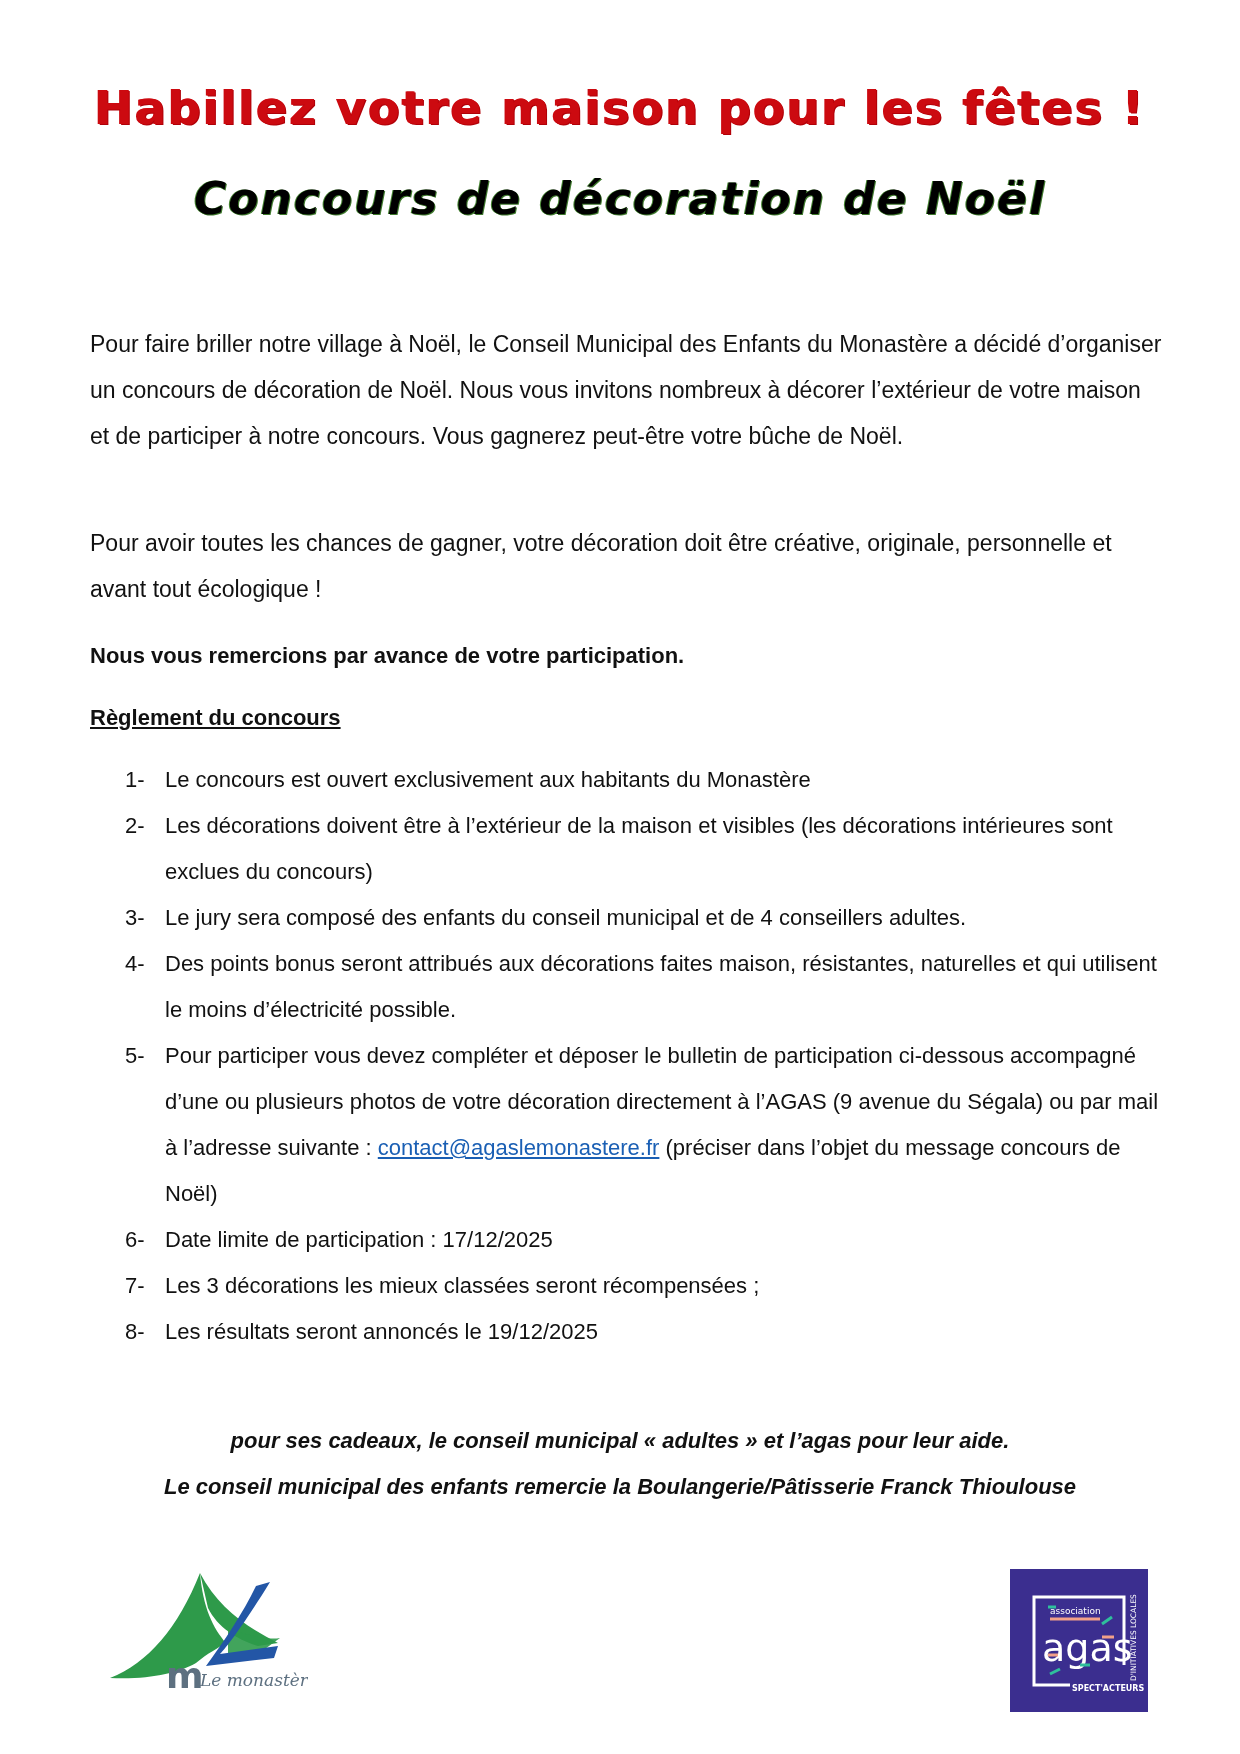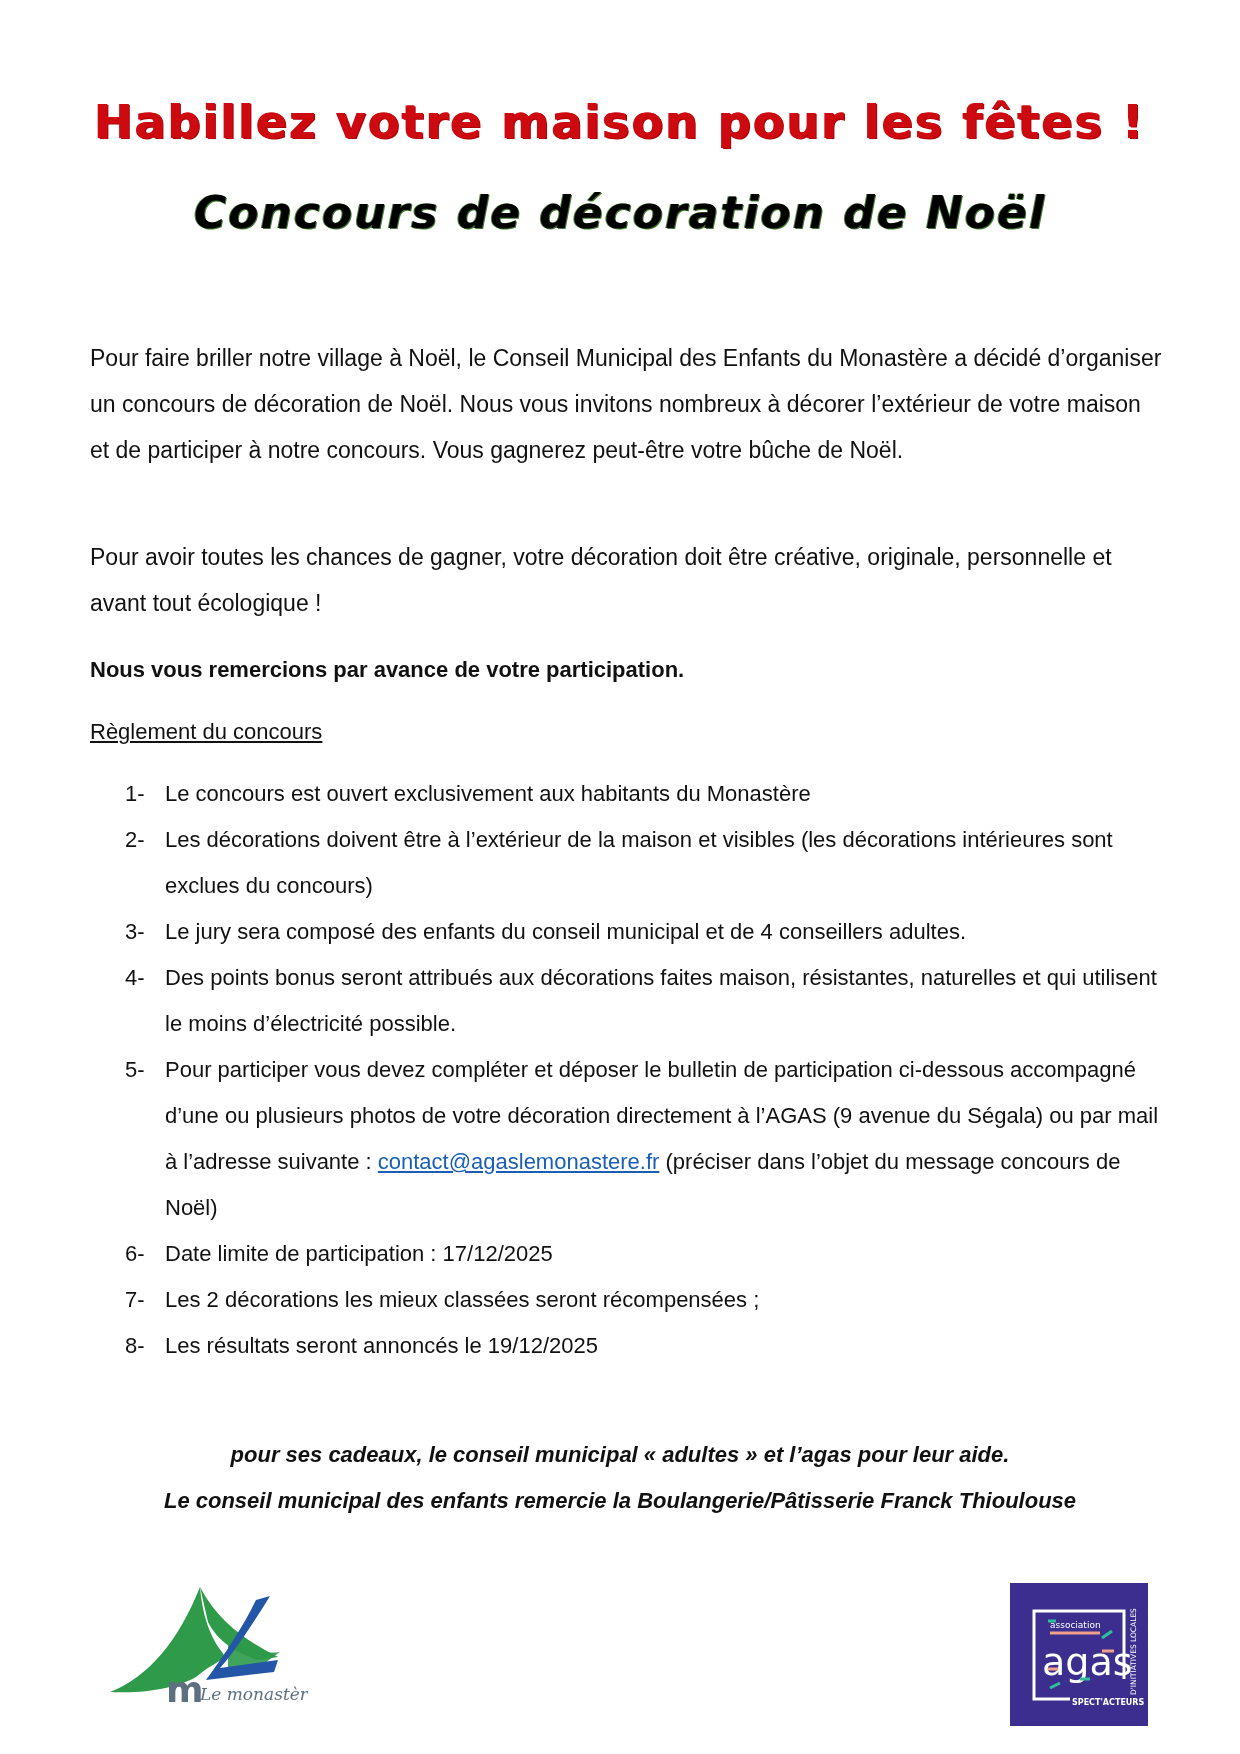--- a/index.html
+++ b/index.html
@@ -1,33 +1,33 @@
 <!DOCTYPE html>
 <html><head>
 <meta charset="utf-8">
 <style>
   html, body { margin: 0; padding: 0; background: #ffffff; }
   body { width: 1240px; height: 1754px; position: relative; overflow: hidden;
          font-family: "Liberation Sans", "DejaVu Sans", sans-serif; color: #111; }
-  .page { position: absolute; left: 0; top: 17px; width: 1240px; height: 1550px; }
+  .page { position: absolute; left: 0; top: 3px; width: 1240px; height: 1550px; }
 
   .title { position: absolute; left: 0; width: 1240px; text-align: center;
            font-family: "DejaVu Sans", sans-serif; font-weight: bold;
            letter-spacing: 2px; }
   .title-1 { top: 78px; font-size: 46px; color: #cc0a10;
              text-shadow: 1px 1px 0 #b00008, -1px 0 0 #cc0a10; }
   .title-2 { top: 170px; font-size: 44px; color: #000000;
              text-shadow: 1px 1px 0 #3f7a2d, -1px 0 0 #4a8a36; font-style: italic; }
 
   .para { position: absolute; left: 90px; width: 1075px; font-size: 23px;
           line-height: 46px; color: #111; }
   .p1 { top: 318px; }
   .p2 { top: 517px; }
   .p3 { top: 630px; font-weight: bold; font-size: 22px; }
-  .rules-title { position: absolute; left: 90px; top: 692px; font-weight: normal;
+  .rules-title { position: absolute; left: 90px; top: 692px; font-weight: bold;
                  font-size: 22px; text-decoration: underline; line-height: 46px; }
 
   .rules { position: absolute; left: 120px; top: 754px; width: 1050px;
            margin: 0; padding: 0; list-style: none; font-size: 22px; line-height: 46px; }
   .rule { position: relative; padding-left: 45px; }
   .rule-num { position: absolute; left: 5px; top: 0; }
   .link { color: #1a5fb4; text-decoration: underline; cursor: pointer; }
 
   .thanks { position: absolute; left: 0; width: 1240px; top: 1415px; text-align: center;
             font-style: italic; font-weight: bold; font-size: 22px; line-height: 46px; }
@@ -70,21 +70,21 @@
     <li class="rule">
       <span class="rule-num">5-</span>
       <span>Pour participer vous devez compléter et déposer le bulletin de participation ci-dessous accompagné d’une ou plusieurs photos de votre décoration directement à l’AGAS (9 avenue du Ségala) ou par mail à l’adresse suivante : </span><a class="link">contact@agaslemonastere.fr</a><span> (préciser dans l’objet du message concours de Noël)</span>
     </li>
     <li class="rule">
       <span class="rule-num">6-</span>
       <span>Date limite de participation : 17/12/2025</span>
     </li>
     <li class="rule">
       <span class="rule-num">7-</span>
-      <span>Les 2 décorations les mieux classées seront récompensées ;</span>
+      <span>Les 3 décorations les mieux classées seront récompensées ;</span>
     </li>
     <li class="rule">
       <span class="rule-num">8-</span>
       <span>Les résultats seront annoncés le 19/12/2025</span>
     </li>
   </ol>
 
   <div class="thanks">
     <div>pour ses cadeaux, le conseil municipal « adultes » et l’agas pour leur aide.</div>
     <div>Le conseil municipal des enfants remercie la Boulangerie/Pâtisserie Franck Thioulouse</div>

